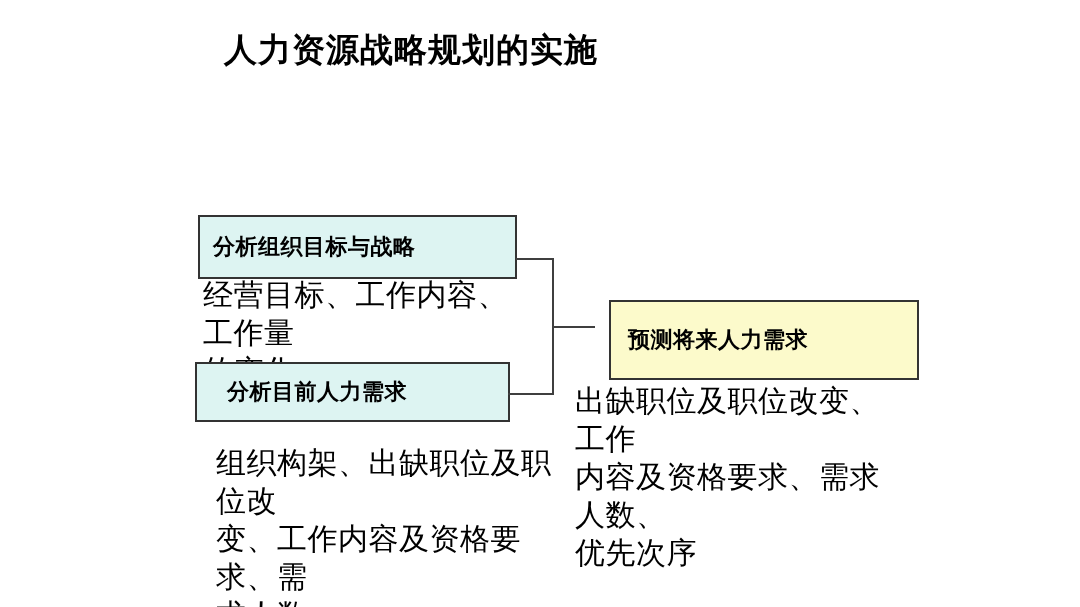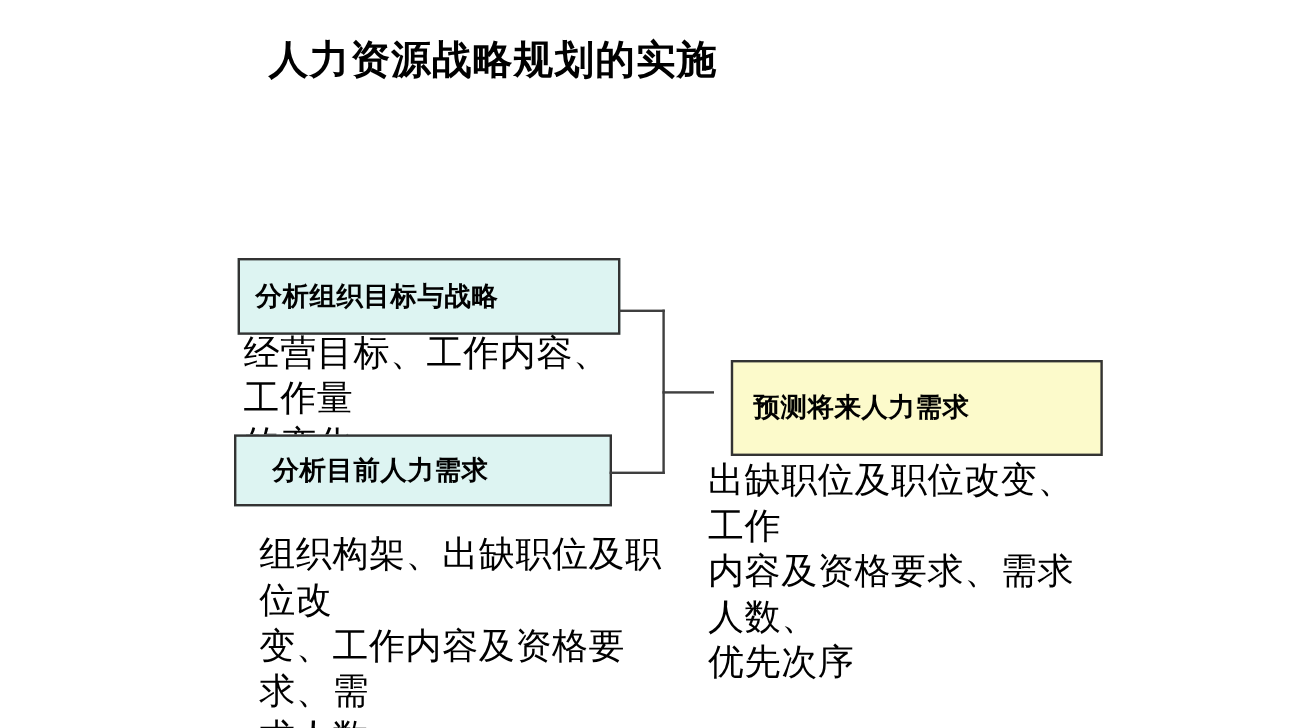--- a/index.html
+++ b/index.html
@@ -49,21 +49,21 @@
   .note {
     position: absolute;
     font-size: 30px;
     line-height: 38px;
     font-weight: 400;
     white-space: pre-line;
     letter-spacing: 0.5px;
   }
   .note-1 { left: 203px; top: 276px; width: 330px; }
   .note-2 { left: 216px; top: 444px; width: 340px; }
-  .note-3 { left: 590px; top: 382px; width: 330px; }
+  .note-3 { left: 575px; top: 382px; width: 330px; }
   .connector {
     position: absolute;
     background: #3f3f3f;
   }
   .conn-h-top    { left: 516px; top: 258px; width: 38px;  height: 2px; }
   .conn-v        { left: 552px; top: 258px; width: 2px;   height: 137px; }
   .conn-h-bottom { left: 508px; top: 393px; width: 46px;  height: 2px; }
   .conn-h-mid    { left: 552px; top: 326px; width: 43px;  height: 2px; }
 </style>
 </head>

